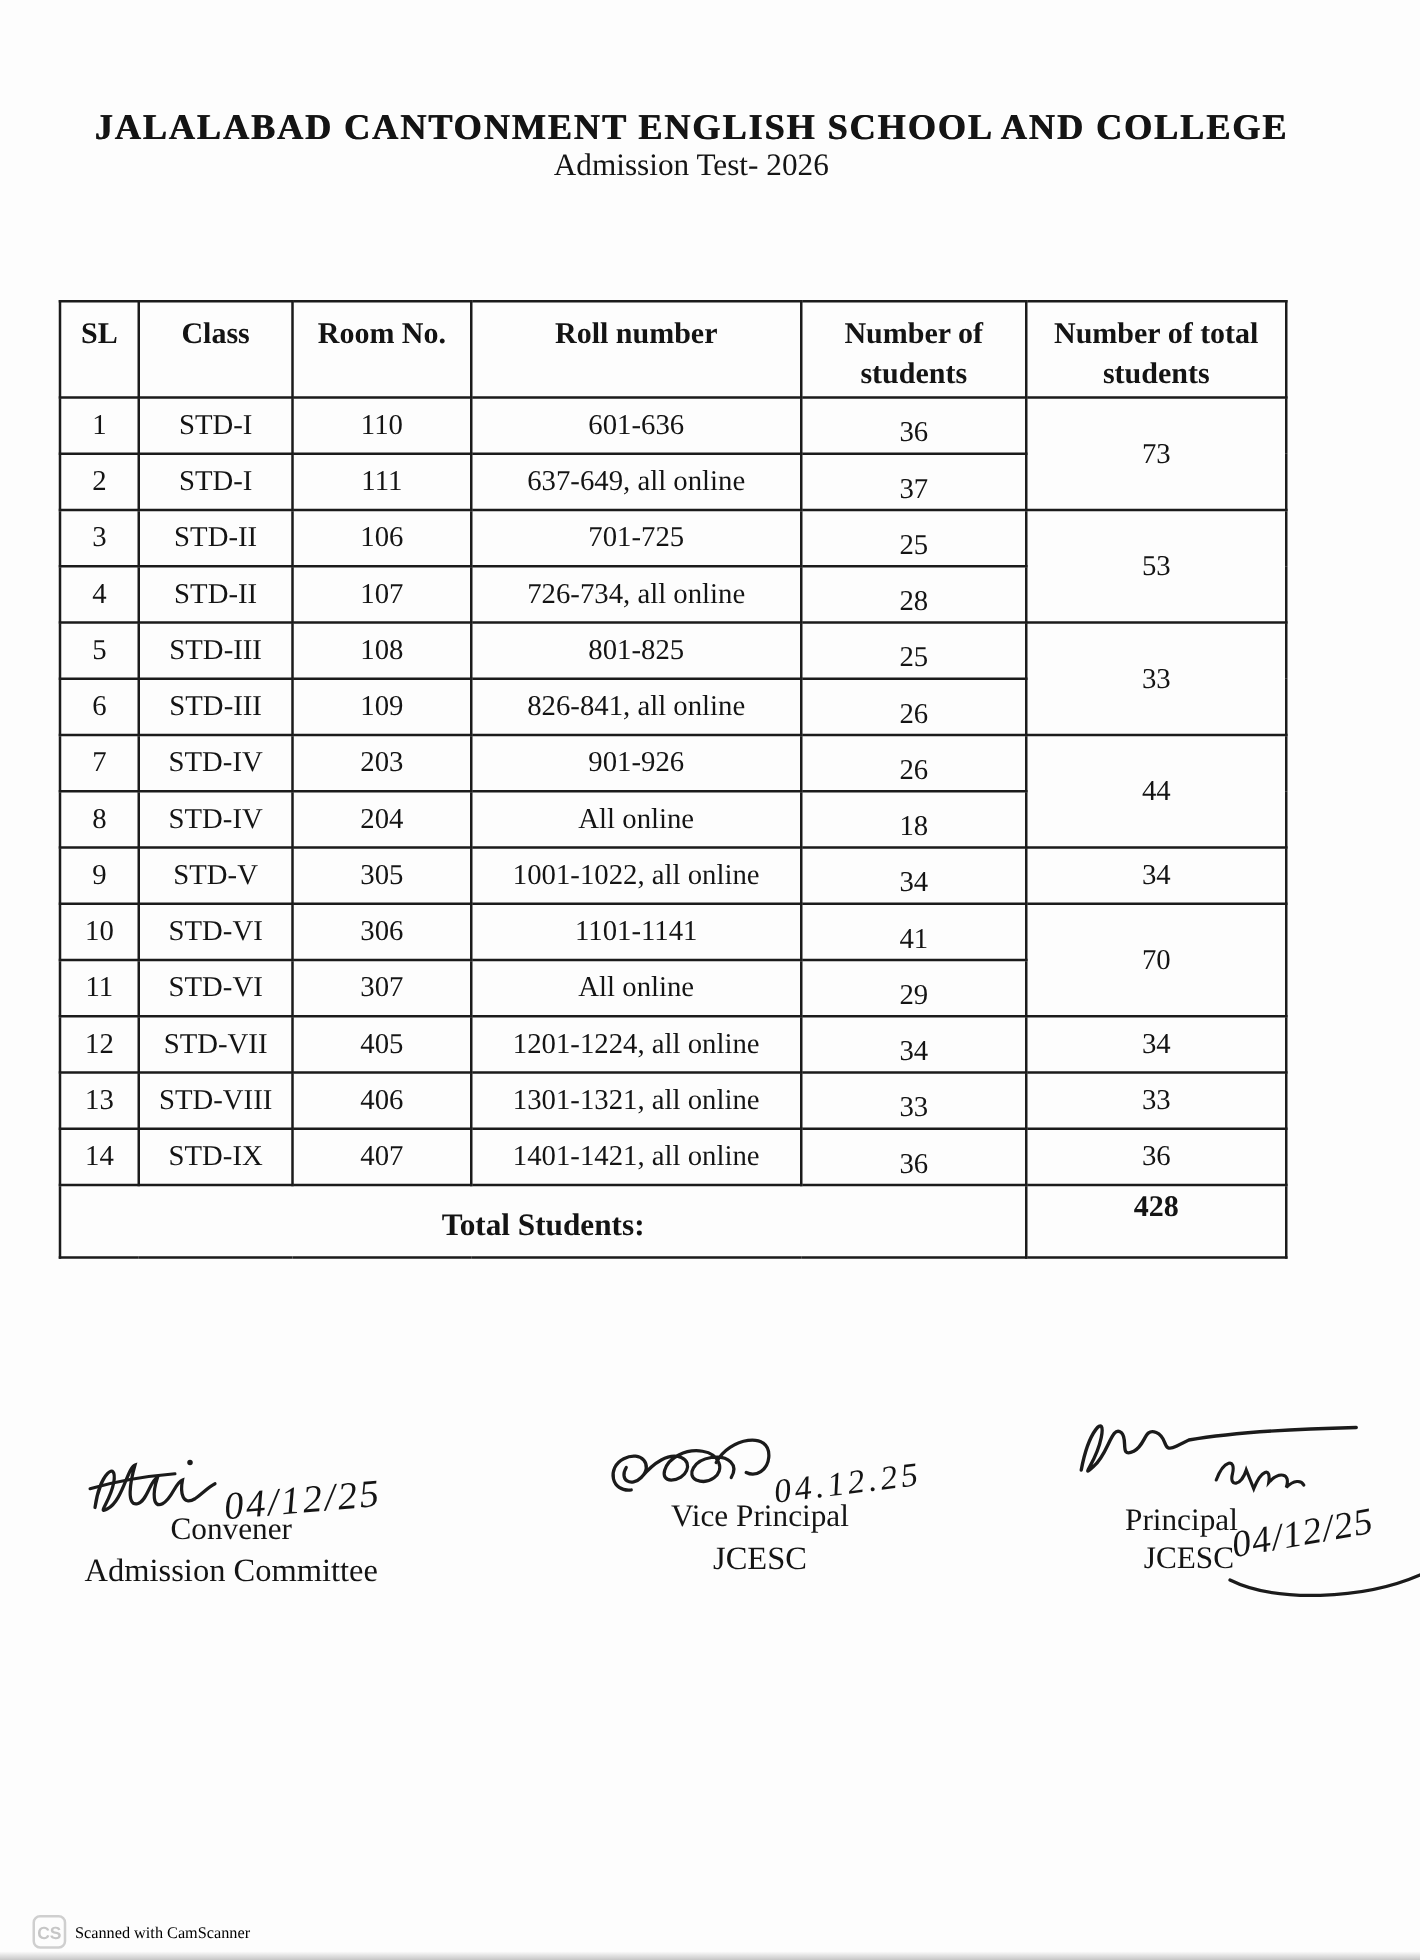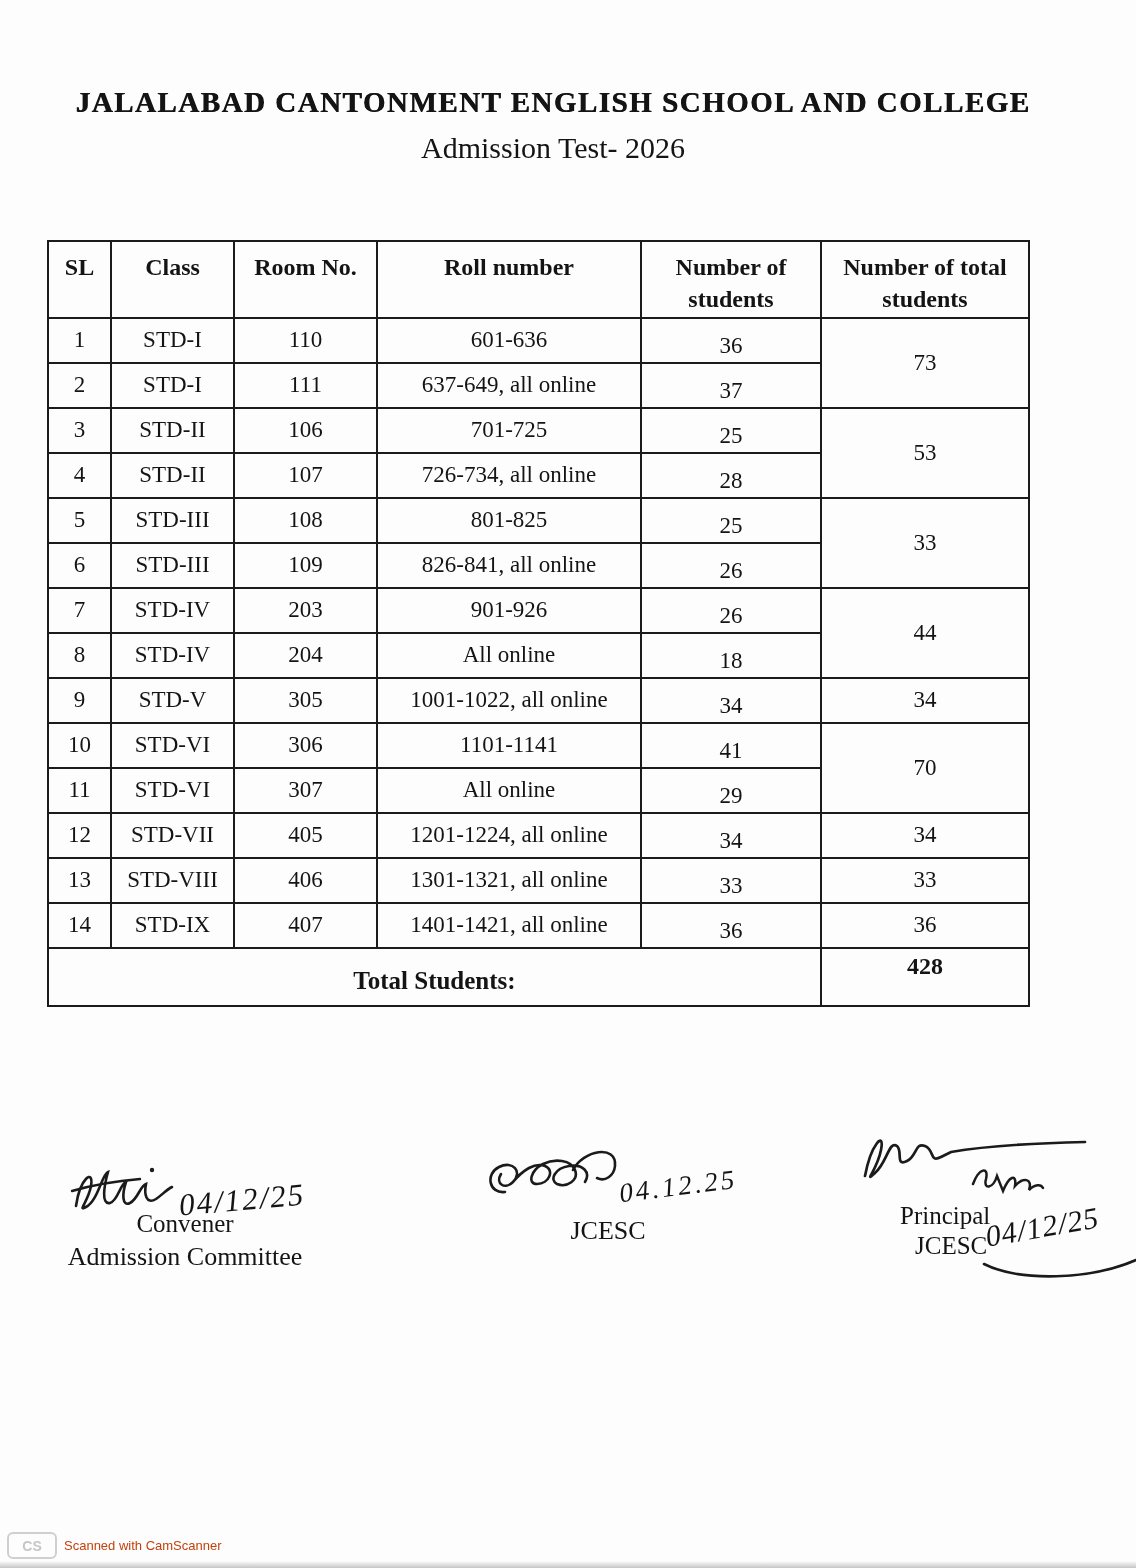--- a/index.html
+++ b/index.html
@@ -14,21 +14,21 @@
   }
   .sheet { position:absolute; inset:0; }
 
   
   .doc-header { position:absolute; top:86px; left:0; width:1090px; text-align:center;padding-left:16px; }
   .school-name {
     font-size:29px; font-weight:bold; letter-spacing:1.5px;
     font-family:"Liberation Serif", serif;
     text-shadow:0.6px 0 0 #141414;
   }
-  .subtitle { font-size:30px; margin-top:12px; }
+  .subtitle { font-size:25px; }
   .seat-title { font-size:30px; font-weight:bold; margin-top:7px; letter-spacing:0.5px; }
 
   
   table.seatplan {
     position:absolute; top:240px; left:47px;
     border-collapse:collapse; table-layout:fixed;
     width:981px;
   }
   table.seatplan th, table.seatplan td {
     border:2.6px solid #1b1b1b;
@@ -68,26 +68,26 @@
   .sig-principal .sig-org  { font-size:25px; margin:2px 0 0 70px; }
   .principal-date {
     position:absolute; left:140px; top:92px;
     font-style:italic; font-size:30px; letter-spacing:1px;
     transform:rotate(-10deg); white-space:nowrap;
   }
 
   
   .camscanner { position:absolute; left:7px; top:1532px; display:flex; align-items:center; gap:7px; }
   .cs-badge {
-    width:50px; height:27px; border:2px solid #cfcfcf; border-radius:6px;
+    width:27px; height:27px; border:2px solid #cfcfcf; border-radius:6px;
     color:#c6c6c6; font-family:"Liberation Sans", sans-serif;
     font-weight:bold; font-size:14px;
-    display:flex; align-items:center; justify-content:center;
-  }
-  .cs-text { font-family:Liberation Sans, sans-serif; font-size:13px; color:#c2410c; }
+    display:flex; align-items:center; justify-content:center;margin-left:19px;
+  }
+  .cs-text { font-family:Liberation Serif, serif; font-size:13px; color:#000000; }
 
   .bottom-edge {
     position:absolute; left:0; bottom:0; width:100%; height:7px;
     background:linear-gradient(#fdfdfd, #c6c6c6);
   }
 </style>
 </head>
 <body>
 
 <div class="sheet">
@@ -259,20 +259,21 @@
   </div>
 
   <div class="sig-block sig-vice">
     <div class="sig-row">
       <svg class="sig-scribble" width="150" height="64" viewBox="0 0 150 64">
         <path d="M26 44 C10 46 6 26 20 19 C34 12 44 24 34 34 C26 42 16 36 22 26 M34 34 C44 22 56 14 66 18 C76 22 70 36 58 36 C48 36 52 22 64 16 C76 10 92 12 96 22 C100 32 88 40 78 36 C70 32 76 20 90 18 C104 16 112 24 106 34" fill="none" stroke="#1b1b1b" stroke-width="2.6" stroke-linecap="round"></path>
         <path d="M94 22 C104 2 138 -4 136 18 C135 28 126 34 118 30" fill="none" stroke="#1b1b1b" stroke-width="2.6" stroke-linecap="round"></path>
       </svg>
       <span class="sig-date">04.12.25</span>
     </div>
+    <div class="sig-role">Vice Principal</div>
     <div class="sig-org">JCESC</div>
   </div>
 
   <div class="sig-block sig-principal">
     <svg class="sig-scribble" width="270" height="96" viewBox="0 0 270 96">
       <path d="M20 58 C26 26 40 12 36 32 C32 52 18 66 30 55 C42 45 44 22 52 28 C58 33 50 49 62 43 C72 38 70 24 80 28 C90 32 84 45 96 39 L106 34 C146 27 196 25 240 24" fill="none" stroke="#1b1b1b" stroke-width="2.7" stroke-linecap="round"></path>
       <path d="M128 66 C134 50 144 48 141 61 C138 72 148 71 152 58 L158 73 C164 58 172 55 170 68 C178 59 188 60 184 72 C190 66 196 66 198 70" fill="none" stroke="#1b1b1b" stroke-width="2.5" stroke-linecap="round"></path>
     </svg>
     <div class="sig-role">Principal</div>
     <div class="sig-org">JCESC</div>

